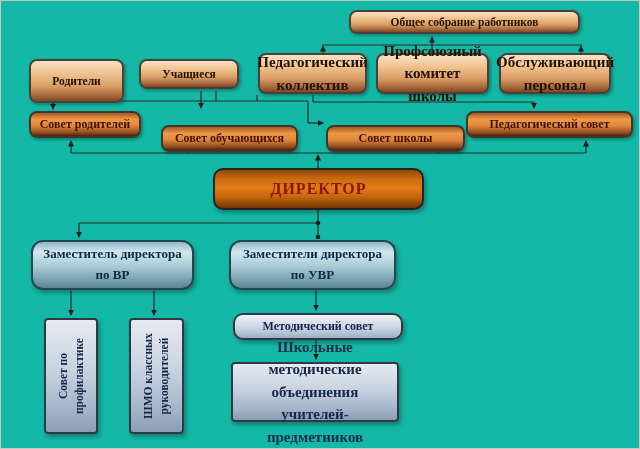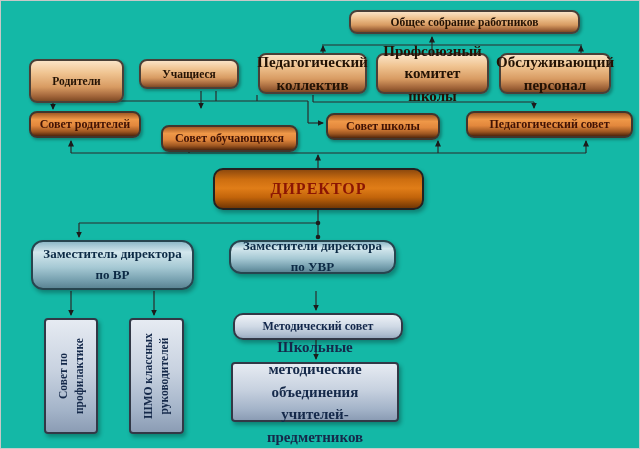--- a/index.html
+++ b/index.html
@@ -118,35 +118,35 @@
   <div class="node peach multiline" style="left:498px;top:52px;width:112px;height:41px">
     <span>Обслуживающий персонал</span>
   </div>
 
   <div class="node orange" style="left:28px;top:110px;width:112px;height:27px">
     <span>Совет родителей</span>
   </div>
   <div class="node orange" style="left:160px;top:124px;width:137px;height:27px">
     <span>Совет обучающихся</span>
   </div>
-  <div class="node orange" style="left:325px;top:112px;width:114px;height:27px">
+  <div class="node orange" style="left:325px;top:124px;width:139px;height:27px">
     <span>Совет школы</span>
   </div>
   <div class="node orange" style="left:465px;top:110px;width:167px;height:27px">
     <span>Педагогический совет</span>
   </div>
 
   <div class="node director" style="left:212px;top:167px;width:211px;height:42px">
     <span>ДИРЕКТОР</span>
   </div>
 
   <div class="node teal" style="left:30px;top:239px;width:163px;height:50px">
     <span>Заместитель директора по ВР</span>
   </div>
-  <div class="node teal" style="left:228px;top:239px;width:167px;height:34px">
+  <div class="node teal" style="left:228px;top:239px;width:167px;height:50px">
     <span>Заместители директора по УВР</span>
   </div>
 
   <div class="node grayblue vbox" style="left:43px;top:317px;width:54px;height:116px">
     <span class="vtext">Совет по профилактике</span>
   </div>
   <div class="node grayblue vbox" style="left:128px;top:317px;width:55px;height:116px">
     <span class="vtext">ШМО классных руководителей</span>
   </div>
 

